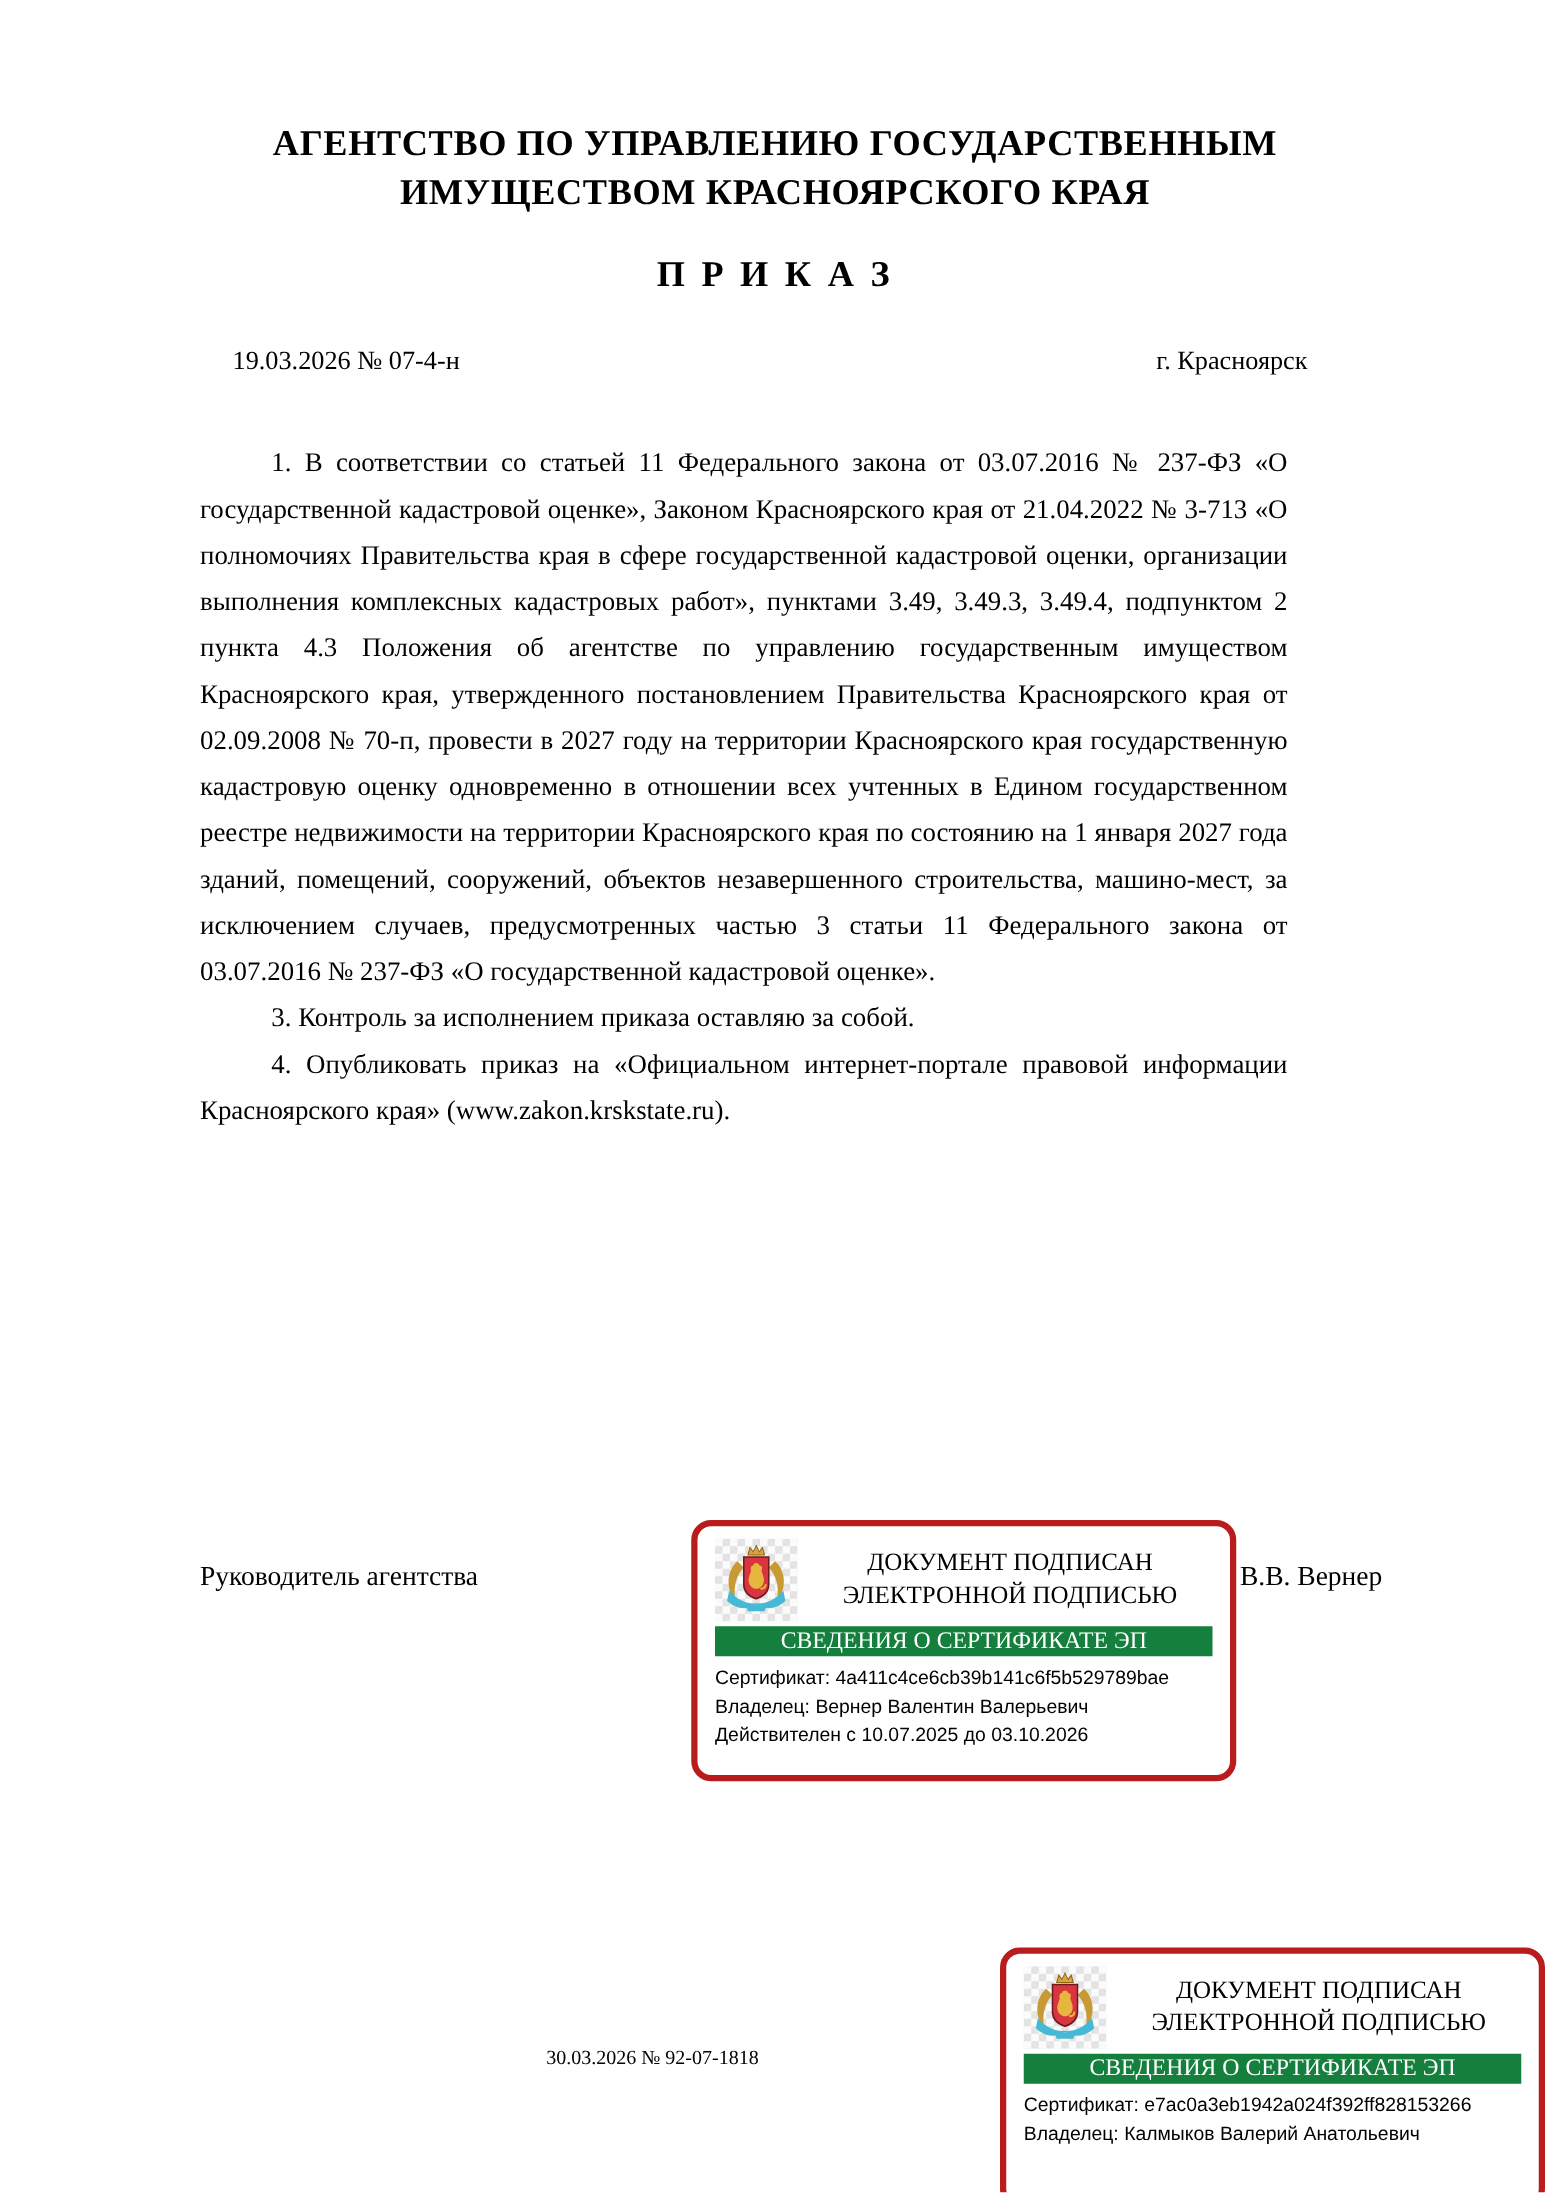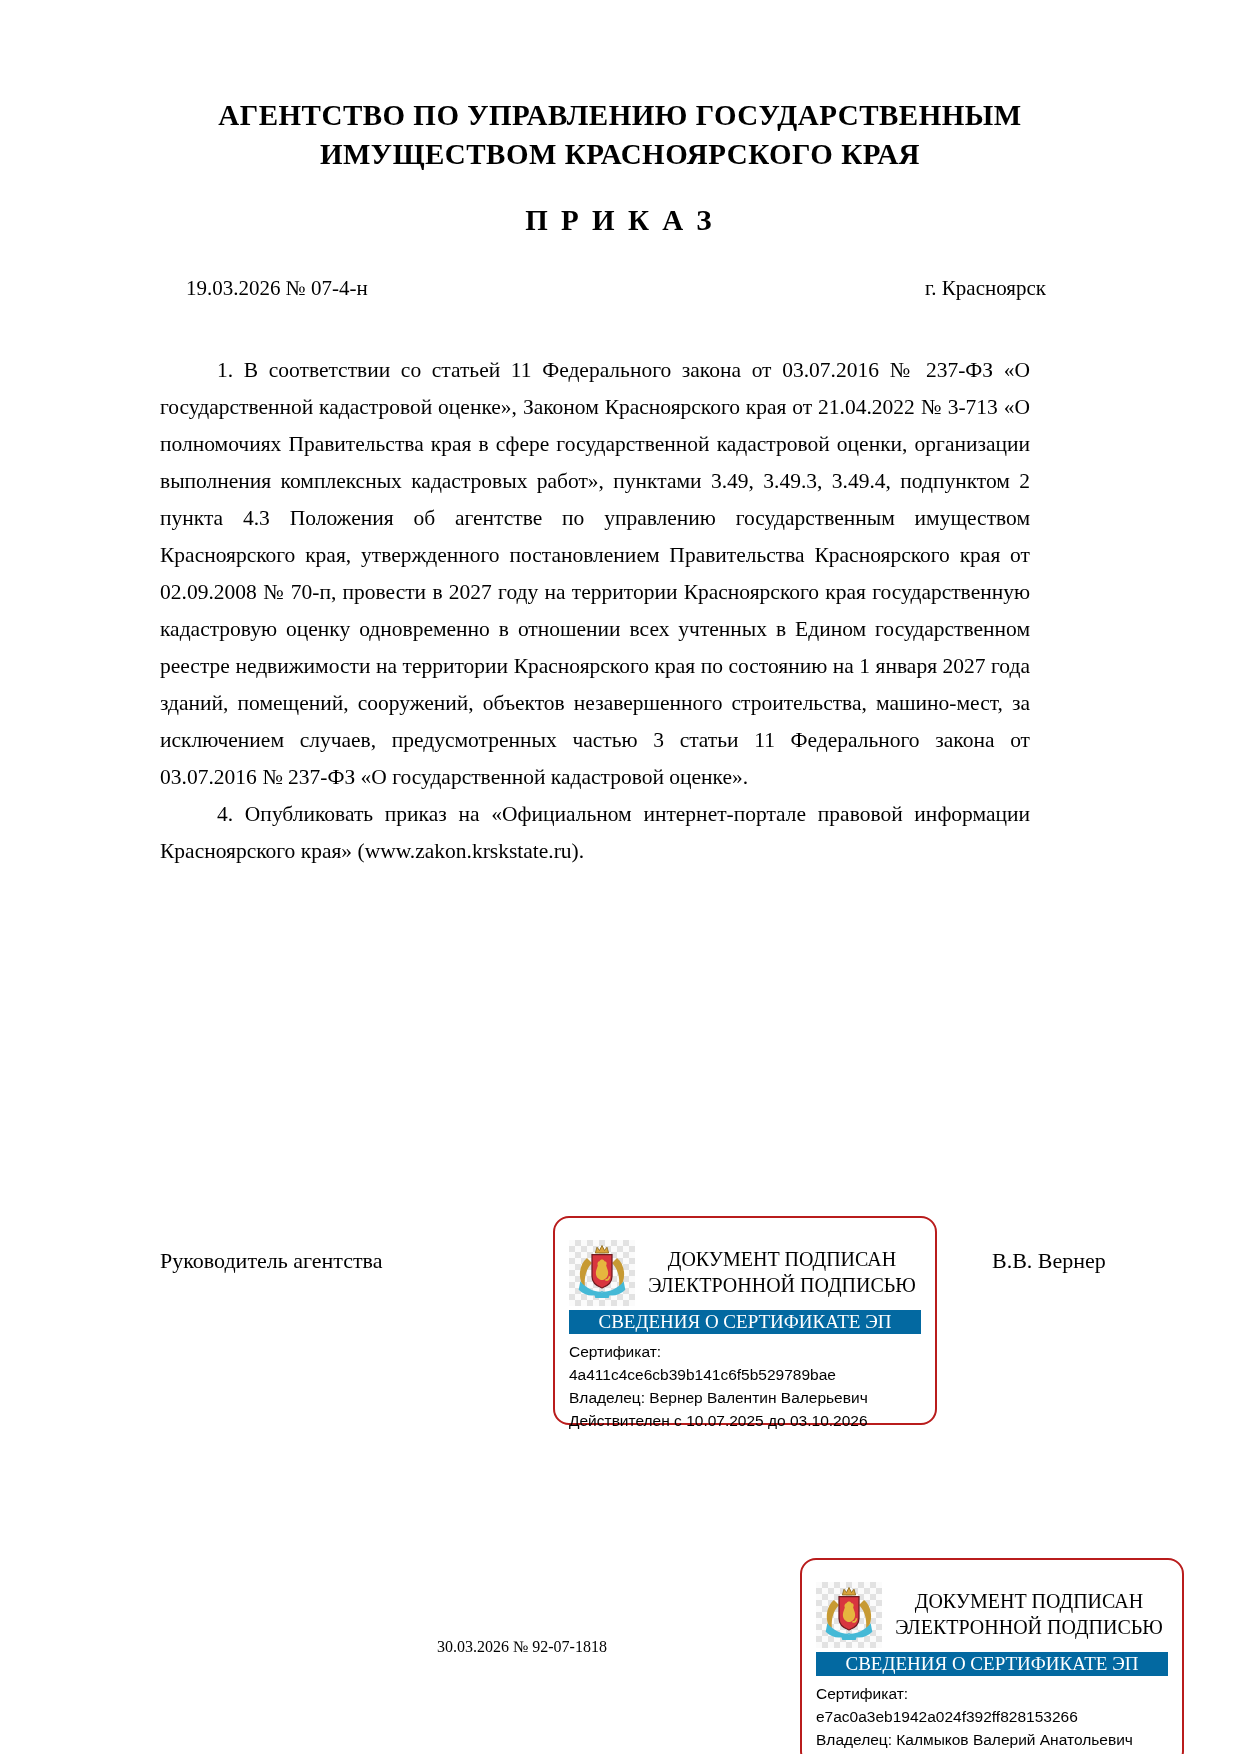--- a/index.html
+++ b/index.html
@@ -45,26 +45,26 @@
     text-align: justify;
   }
   .body-text p { margin: 0; text-indent: 57px; }
 
   .sig-title  { position: absolute; top: 1248px; left: 160px; font-size: 22px; }
   .sig-name   { position: absolute; top: 1248px; left: 992px; font-size: 22px; }
   .footer-reg { position: absolute; top: 1638px; left: 437px; font-size: 16px; }
 
   .stamp {
     position: absolute;
-    width: 384px; height: 209px;
+    width: 436px; height: 209px;
     box-sizing: border-box;
-    border: 2px solid #b91c1c;
+    border: 5px solid #b91c1c;
     border-radius: 16px;
     background: #ffffff;
-    padding: 22px 14px;
+    padding: 10px 14px;
   }
   .stamp-1 { top: 1216px; left: 553px; }
   .stamp-2 { top: 1558px; left: 800px; }
 
   .stamp-head { display: flex; gap: 8px; height: 66px; }
   .arms-box {
     width: 66px; height: 66px; flex: none;
     display: flex; align-items: center; justify-content: center;
     background-image:
       linear-gradient(45deg, #e2e2e2 25%, transparent 25%, transparent 75%, #e2e2e2 75%),
@@ -74,21 +74,21 @@
   }
   .stamp-title {
     flex: 1;
     text-align: center;
     font-size: 20px;
     line-height: 26px;
     padding-top: 6px;
   }
   .stamp-bar {
     margin-top: 4px;
-    background: #0369a1;
+    background: #15803d;
     color: #ffffff;
     text-align: center;
     font-size: 19px;
     line-height: 24px;
     height: 24px;
   }
   .stamp-details {
     margin-top: 6px;
     font-family: "Liberation Sans", sans-serif;
     font-size: 15.5px;
@@ -107,20 +107,21 @@
 
   <div class="doc-type">П Р И К А З</div>
 
   <div class="date-row">
     <span>19.03.2026 № 07-4-н</span>
     <span>г. Красноярск</span>
   </div>
 
   <div class="body-text">
     <p>1. В соответствии со статьей 11 Федерального закона от 03.07.2016 № 237-ФЗ «О государственной кадастровой оценке», Законом Красноярского края от 21.04.2022 № 3-713 «О полномочиях Правительства края в сфере государственной кадастровой оценки, организации выполнения комплексных кадастровых работ», пунктами 3.49, 3.49.3, 3.49.4, подпунктом 2 пункта 4.3 Положения об агентстве по управлению государственным имуществом Красноярского края, утвержденного постановлением Правительства Красноярского края от 02.09.2008 № 70-п, провести в 2027 году на территории Красноярского края государственную кадастровую оценку одновременно в отношении всех учтенных в Едином государственном реестре недвижимости на территории Красноярского края по состоянию на 1 января 2027 года зданий, помещений, сооружений, объектов незавершенного строительства, машино-мест, за исключением случаев, предусмотренных частью 3 статьи 11 Федерального закона от 03.07.2016 № 237-ФЗ «О государственной кадастровой оценке».</p>
+    <p>3. Контроль за исполнением приказа оставляю за собой.</p>
     <p>4. Опубликовать приказ на «Официальном интернет-портале правовой информации Красноярского края» (www.zakon.krskstate.ru).</p>
   </div>
 
   <div class="sig-title">Руководитель агентства</div>
   <div class="sig-name">В.В. Вернер</div>
 
   <div class="stamp stamp-1">
     <div class="stamp-head">
       <div class="arms-box">
         <svg viewBox="0 0 64 72" width="54" height="60" aria-hidden="true">

